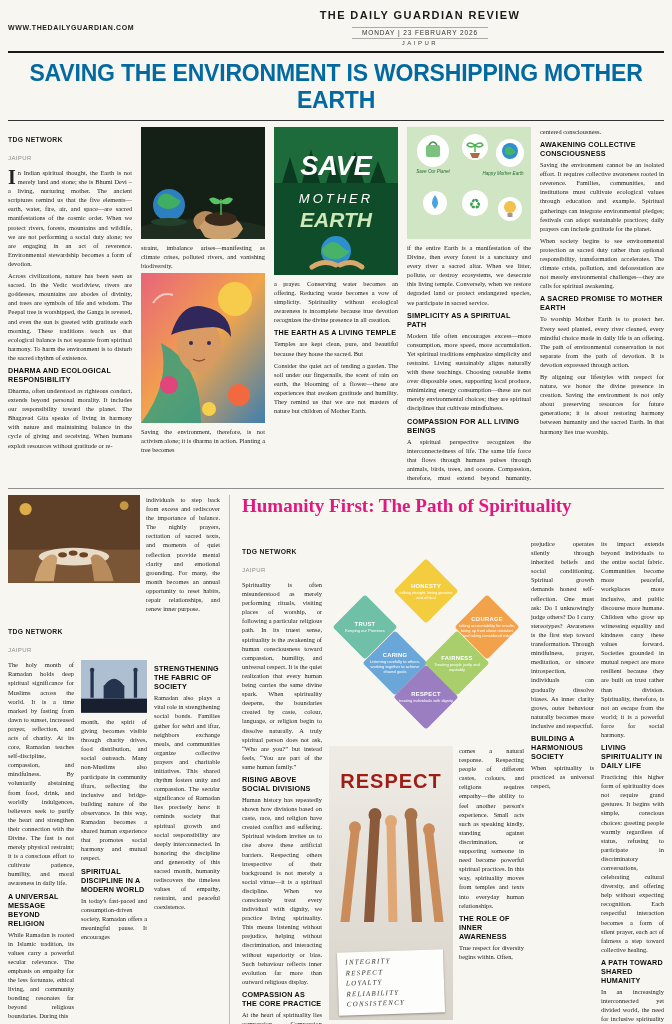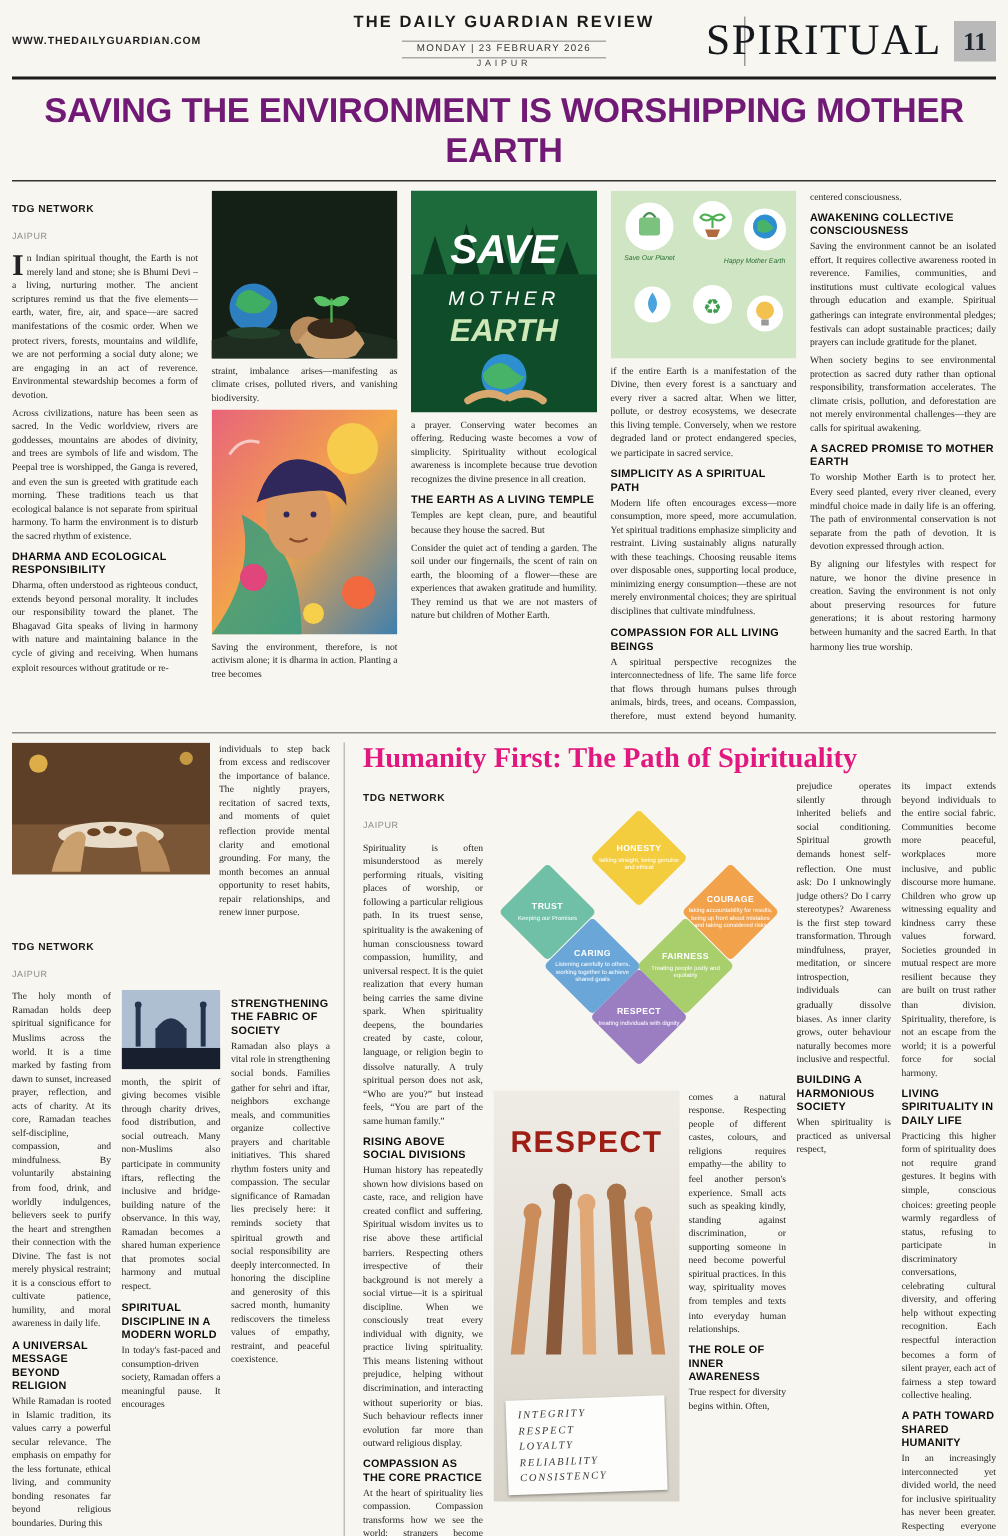--- a/index.html
+++ b/index.html
@@ -36,21 +36,21 @@
 
   
   .bottom{display:grid;grid-template-columns:222px 1fr;gap:12px;border-top:1px solid #8f8f8f;margin-top:6px;padding-top:6px;height:548px;overflow:hidden;}
   .ramadan{border-right:1px solid #bdbdbd;padding-right:9px;overflow:hidden;}
   .ram-head{font-size:16.5px;font-weight:bold;line-height:1.04;color:#1c2840;letter-spacing:-.2px;margin:0 0 5px;}
   .ram-media{display:grid;grid-template-columns:132px 1fr;gap:6px;margin-bottom:4px;}
   .ram-media .imgblk{margin:0;}
   .ram-cols{display:grid;grid-template-columns:repeat(3,1fr);gap:7px;height:372px;overflow:hidden;}
 
   .humanity{overflow:hidden;}
-  .hum-head{font-family:"Liberation Serif",serif;font-size:19px;font-weight:bold;color:#e0187f;margin:0 0 3px;}
+  .hum-head{font-family:"Liberation Serif",serif;font-size:19px;font-weight:bold;color:#e0187f;margin:0 0 22px;}
   .hum-grid{display:grid;grid-template-columns:80px 1fr 63px 63px;gap:7px;height:514px;overflow:hidden;}
 
   
   .ig{position:relative;height:202px;margin-bottom:5px;}
   .ig-diamond{position:absolute;width:46px;height:46px;transform:translate(-50%,-50%) rotate(45deg);border-radius:3px;}
   .ig-inner{position:absolute;left:50%;top:50%;transform:translate(-50%,-50%) rotate(-45deg);width:56px;text-align:center;color:#fff;}
   .ig-label{font-size:5.8px;font-weight:bold;letter-spacing:.3px;}
   .ig-desc{font-size:4px;line-height:1.25;margin-top:1px;}
   .d-trust{left:36px;top:88px}.d-honesty{left:97px;top:52px}.d-courage{left:158px;top:88px}
   .d-caring{left:66px;top:124px}.d-fairness{left:128px;top:124px}.d-respect{left:97px;top:158px}
@@ -69,27 +69,23 @@
 
 <div class="page">
 
   <div class="hdr">
     <div class="hdr-url">WWW.THEDAILYGUARDIAN.COM</div>
     <div class="hdr-center">
       <div class="masthead">THE DAILY GUARDIAN REVIEW</div>
       <div class="dateline">MONDAY | 23 FEBRUARY 2026</div>
       <div class="cityline">JAIPUR</div>
     </div>
-    <div class="section-block">
-      <div class="section-title">SPIRITUAL</div>
-      <div class="page-num">11</div>
-    </div>
   </div>
 
-  <div class="main-head" style="color:#701a75">SAVING THE ENVIRONMENT IS WORSHIPPING MOTHER EARTH</div>
+  <div class="main-head" style="color:#0369a1">SAVING THE ENVIRONMENT IS WORSHIPPING MOTHER EARTH</div>
 
   <div class="main-cols">
 
     <div class="col">
       <div class="byline">
         <span class="net">TDG NETWORK</span><br>
         <span class="bycity">JAIPUR</span>
       </div>
       <div>
           <div class="para lead">In Indian spiritual thought, the Earth is not merely land and stone; she is Bhumi Devi – a living, nurturing mother. The ancient scriptures remind us that the five elements—earth, water, fire, air, and space—are sacred manifestations of the cosmic order. When we protect rivers, forests, mountains and wildlife, we are not performing a social duty alone; we are engaging in an act of reverence. Environmental stewardship becomes a form of devotion.</div>

